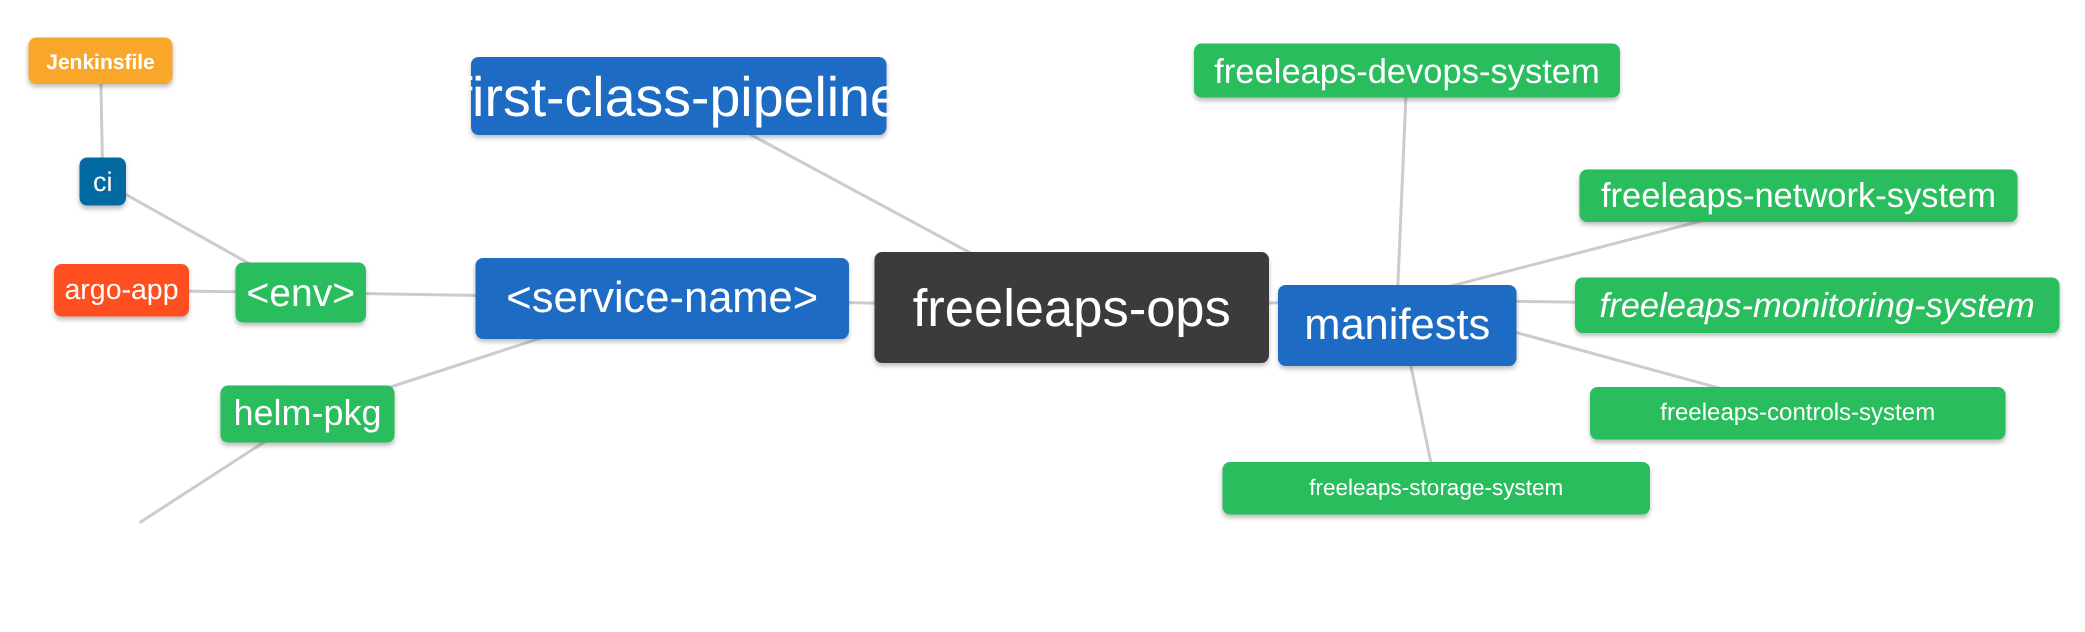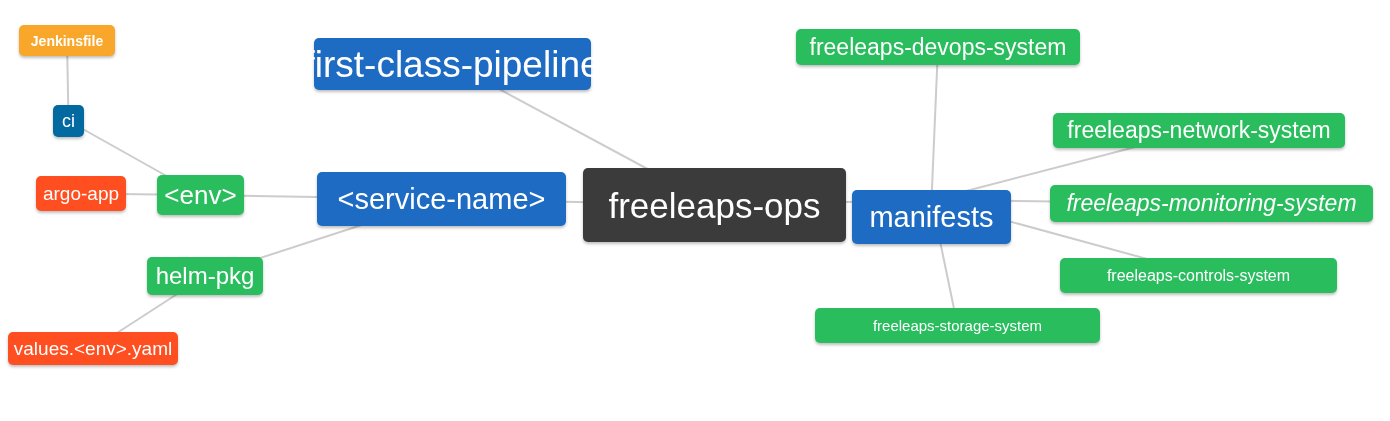--- a/index.html
+++ b/index.html
@@ -66,23 +66,20 @@
     </div>
     <div class="mindmap-node" style="left: 21px; top: 176px; width: 90px; height: 35px; background: rgb(255, 78, 31); font-size: 19px; color: rgb(255, 255, 255); margin-left: 15px;">
       <span>argo-app</span>
     </div>
     <div class="mindmap-node" style="left: 157px; top: 175px; width: 87px; height: 40px; background: rgb(41, 189, 94); font-size: 26px; color: rgb(255, 255, 255);">
       <span>&lt;env&gt;</span>
     </div>
     <div class="mindmap-node" style="left: 147px; top: 257px; width: 116px; height: 38px; background: rgb(41, 189, 94); font-size: 24px; color: rgb(255, 255, 255);">
       <span>helm-pkg</span>
     </div>
-    <div class="mindmap-node" style="left: 8px; top: 332px; width: 170px; height: 33px; background: rgb(255, 78, 31); font-size: 19px; color: rgb(255, 255, 255);">
-      <span>values.&lt;env&gt;.yaml</span>
-    </div>
     <div class="mindmap-node" style="left: 314px; top: 38px; width: 277px; height: 52px; background: rgb(30, 107, 196); font-size: 37px; color: rgb(255, 255, 255);">
       <span>first-class-pipeline</span>
     </div>
     <div class="mindmap-node" style="left: 317px; top: 172px; width: 249px; height: 54px; background: rgb(30, 107, 196); font-size: 29px; color: rgb(255, 255, 255);">
       <span>&lt;service-name&gt;</span>
     </div>
     <div class="mindmap-node" style="left: 583px; top: 168px; width: 263px; height: 74px; background: rgb(59, 59, 59); font-size: 35px; color: rgb(255, 255, 255);">
       <span>freeleaps-ops</span>
     </div>
     <div class="mindmap-node" style="left: 852px; top: 173px; width: 159px; height: 54px; background: rgb(30, 107, 196); font-size: 29px; color: rgb(255, 255, 255); margin-top: 17px;">

